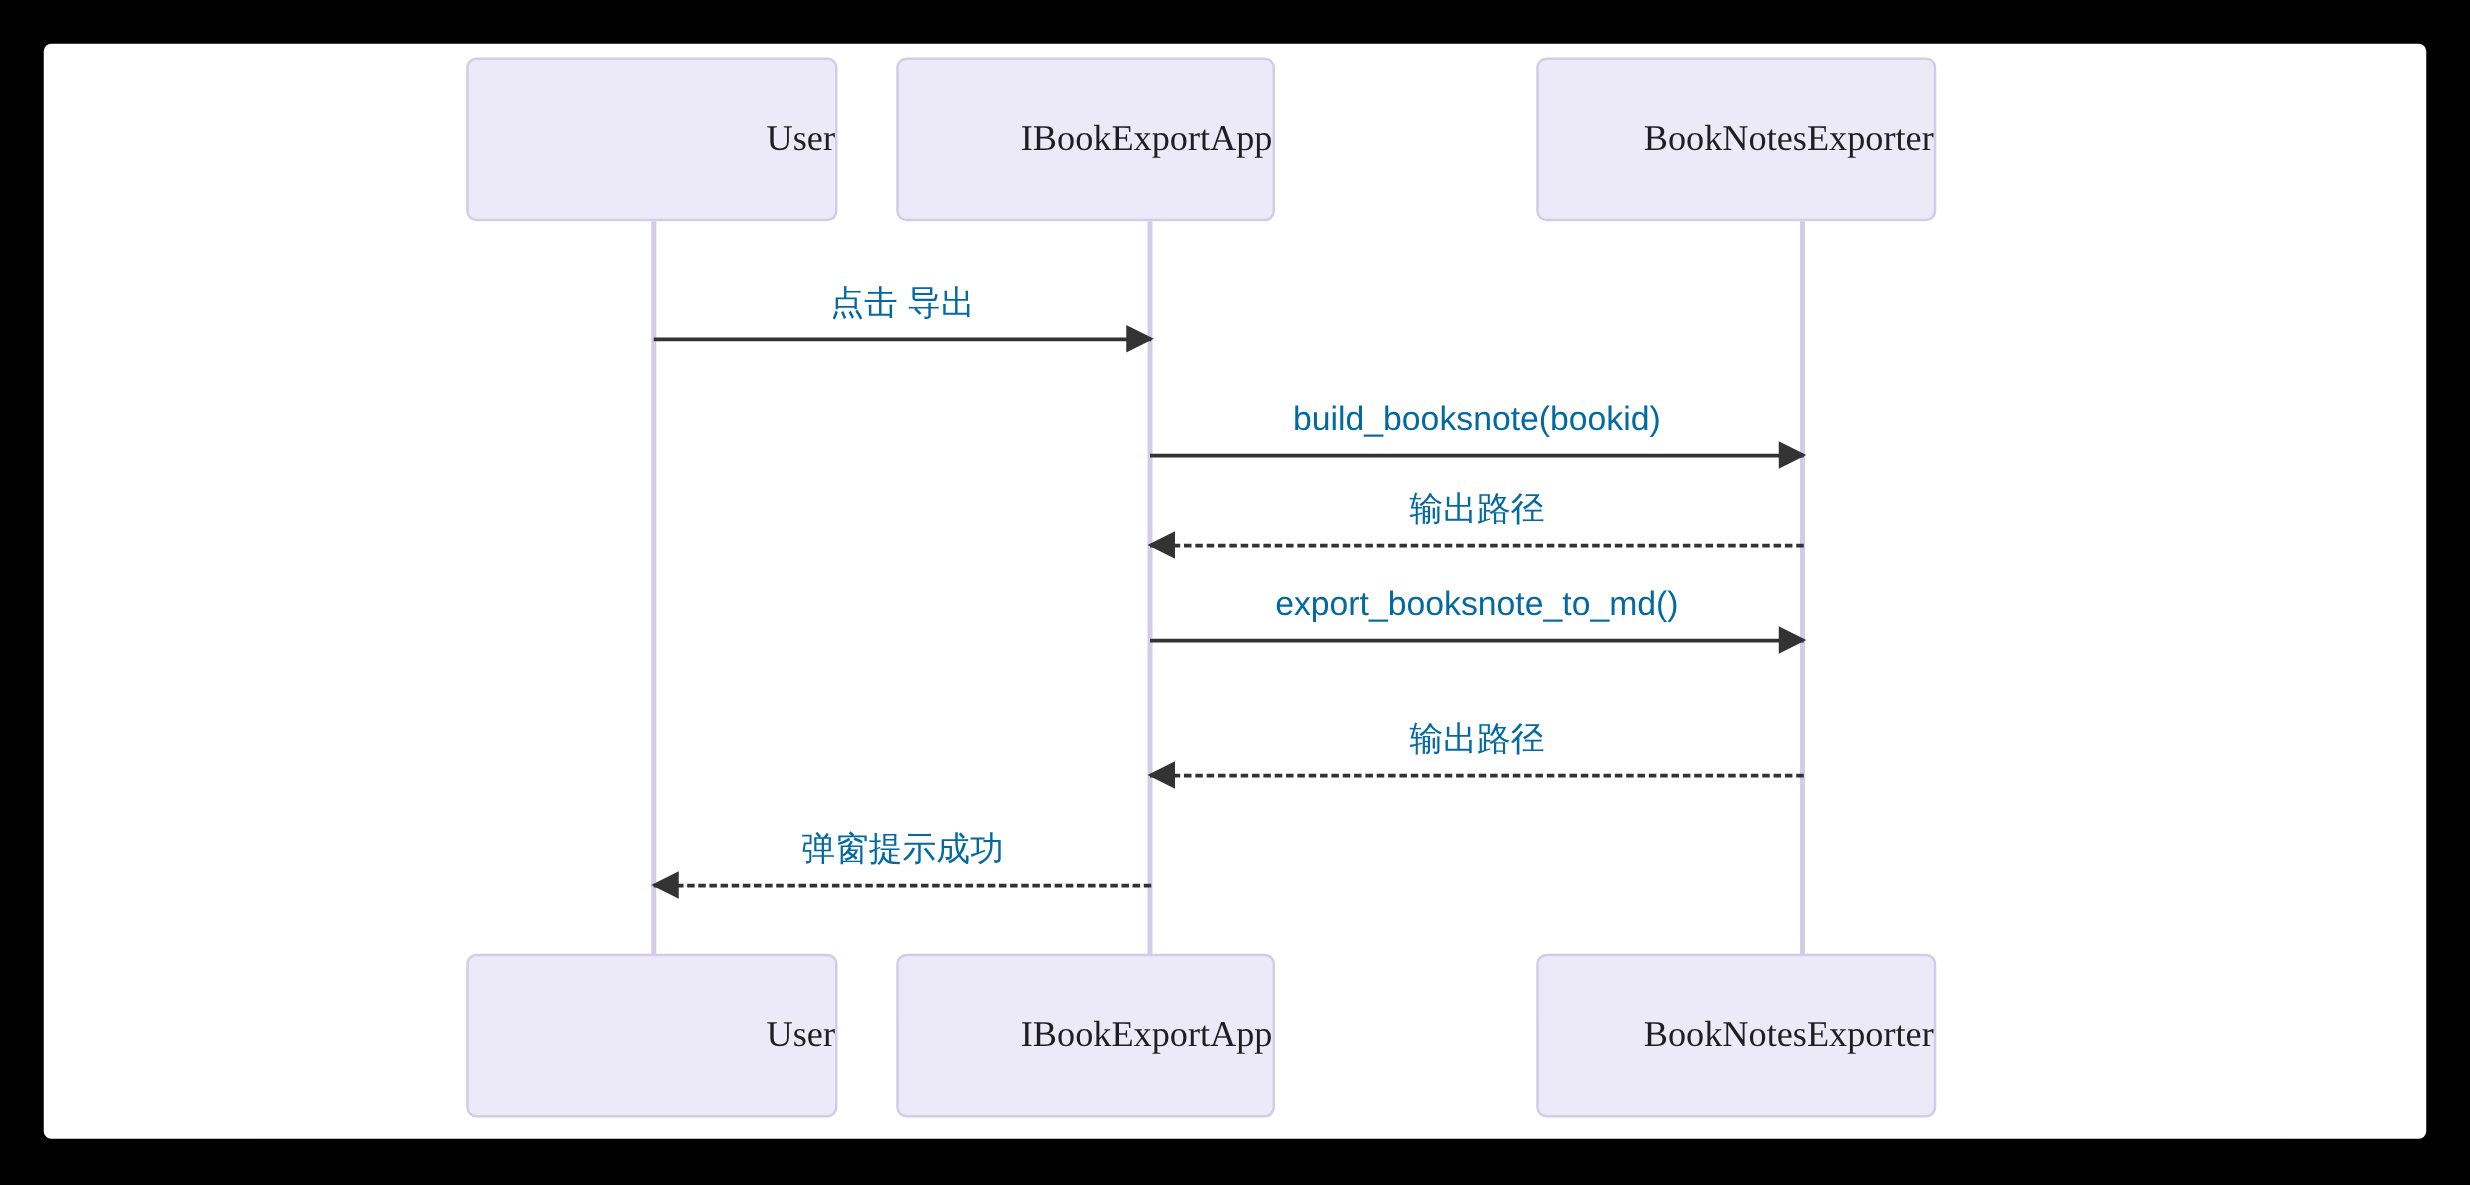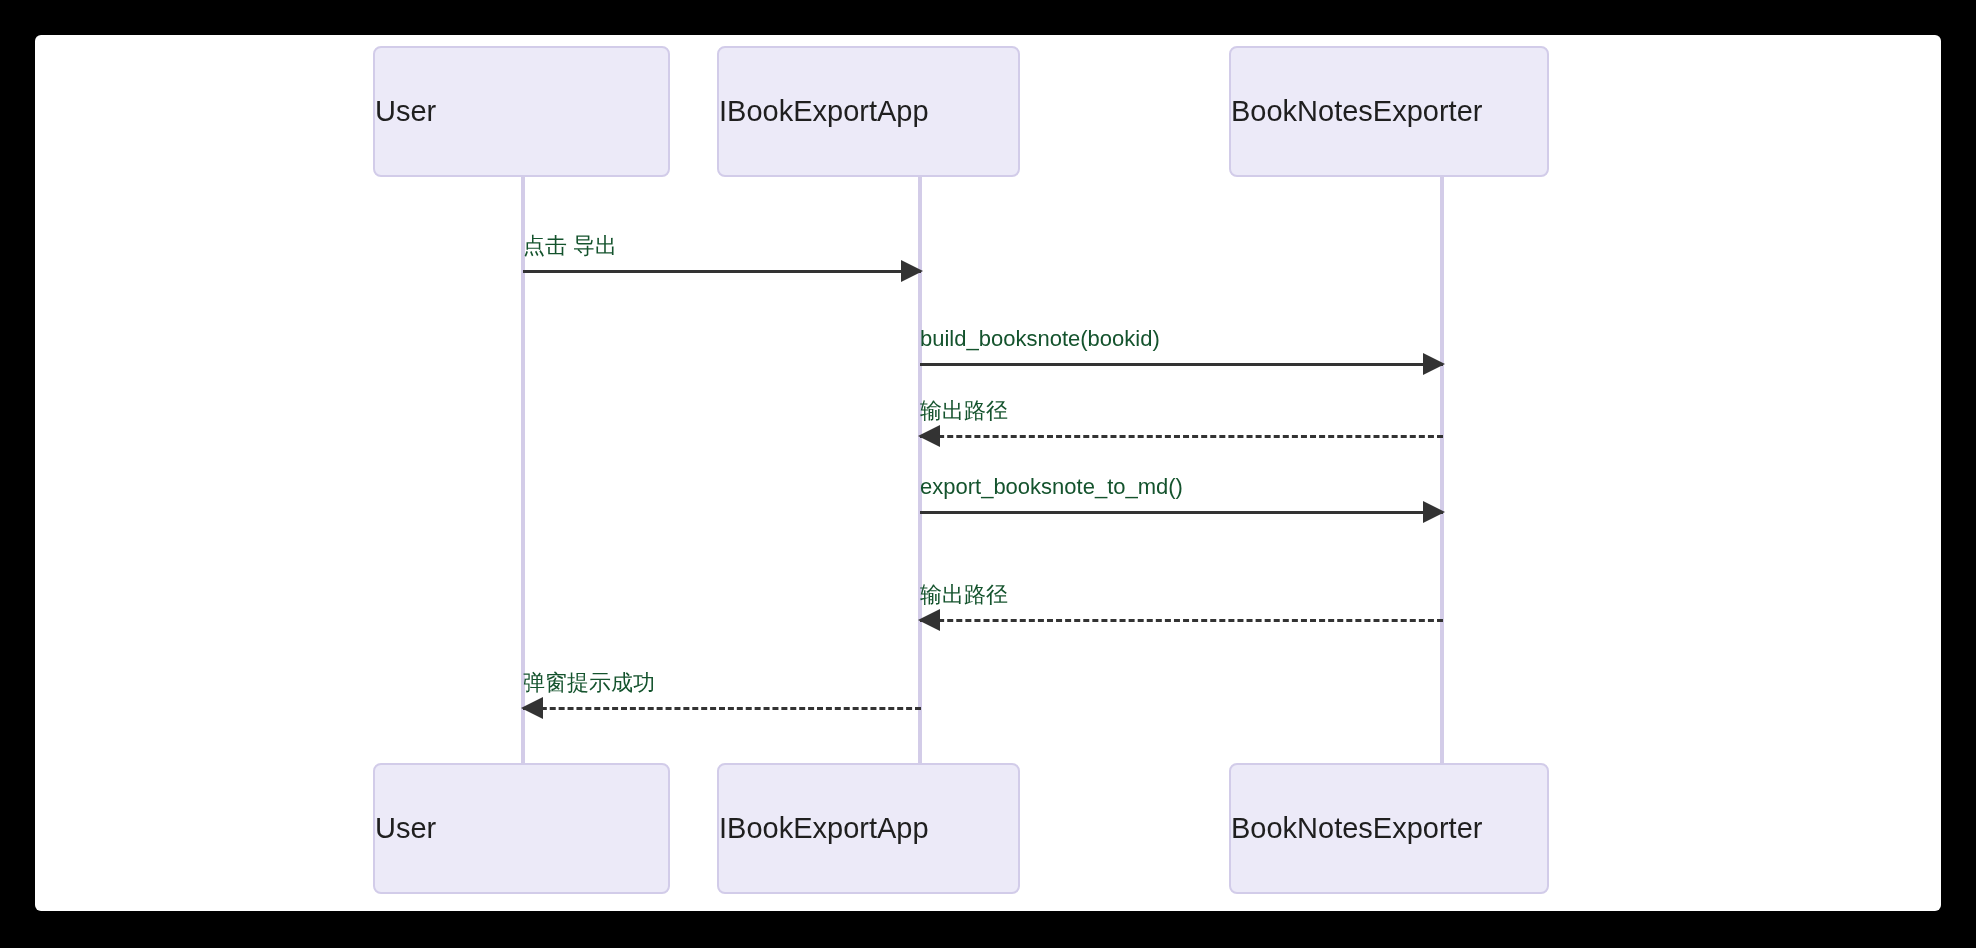--- a/index.html
+++ b/index.html
@@ -35,24 +35,24 @@
 
   
   .actor-box {
     position: absolute;
     box-sizing: border-box;
     background: #ECEAF8;
     border: 2px solid #D2CCE9;
     border-radius: 8px;
     display: flex;
     align-items: center;
-    justify-content: flex-start;
+    justify-content: flex-end;
     color: #1f1f1f;
     font-size: 29px;
-    font-family: Liberation Sans, sans-serif;
+    font-family: Liberation Serif, serif;
     height: 131px;
   }
   .actor-label {
     line-height: 1;
     white-space: nowrap;
   }
 
   
   .lifeline {
     position: absolute;
@@ -92,23 +92,23 @@
     left: -2px;
     border-top: 11px solid transparent;
     border-bottom: 11px solid transparent;
     border-right: 22px solid #333333;
   }
   .msg-label {
     position: absolute;
     left: 0;
     width: 100%;
     bottom: 12px;
-    text-align: left;
-    color: #14532d;
-    font-size: 22px;
+    text-align: center;
+    color: #0369a1;
+    font-size: 27px;
     line-height: 1.15;
     white-space: nowrap;
     font-family: "Liberation Sans", "DejaVu Sans", sans-serif;
   }
 </style>
 </head>
 <body>
 
 <div id="canvas">
   <div class="diagram">

